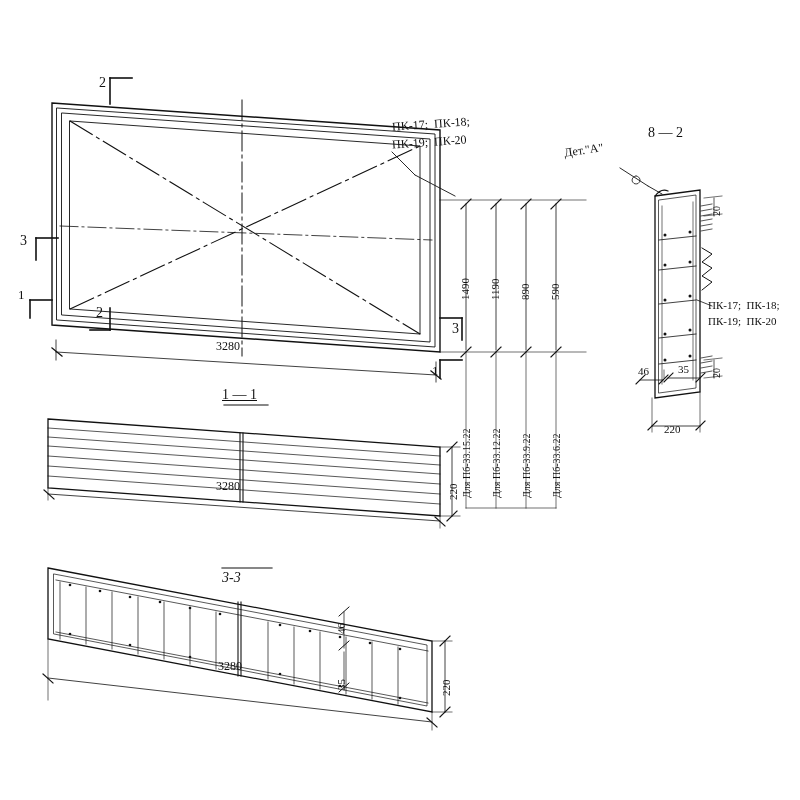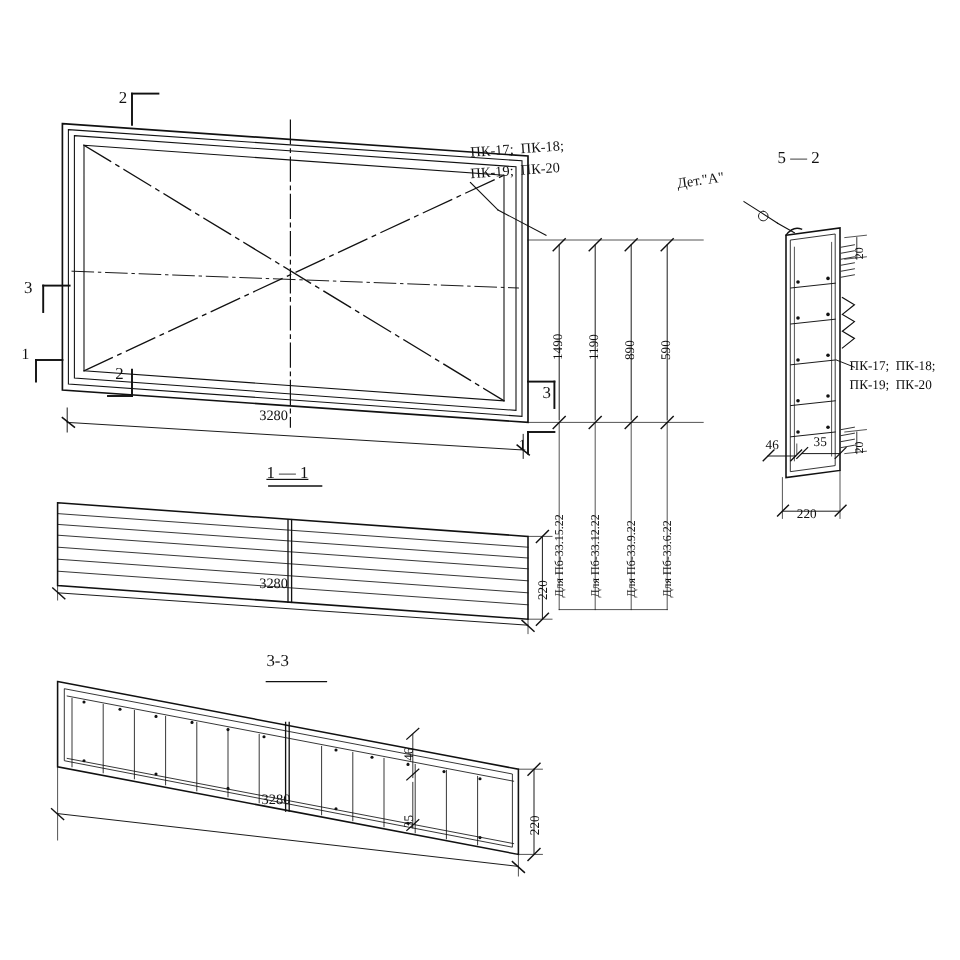--- a/index.html
+++ b/index.html
@@ -289,35 +289,35 @@
   <div class="lbl t11 rot90" style="left:460px; top:300px;">1490</div>
   <div class="lbl t11 rot90" style="left:490px; top:300px;">1190</div>
   <div class="lbl t11 rot90" style="left:520px; top:300px;">890</div>
   <div class="lbl t11 rot90" style="left:550px; top:300px;">590</div>
 
   <div class="lbl t10 rot90" style="left:462px; top:498px;">Для Пб-33.15.22</div>
   <div class="lbl t10 rot90" style="left:492px; top:498px;">Для Пб-33.12.22</div>
   <div class="lbl t10 rot90" style="left:522px; top:498px;">Для Пб-33.9.22</div>
   <div class="lbl t10 rot90" style="left:552px; top:498px;">Для Пб-33.6.22</div>
 
-  <div class="lbl t14" style="left:648px; top:126px;">5 — 2</div>
+  <div class="lbl t14" style="left:648px; top:126px;">8 — 2</div>
   <div class="lbl t12" style="left:564px; top:144px; transform:rotate(-8deg);">Дет."А"</div>
 
   <div class="lbl t11" style="left:708px; top:300px;">ПК-17;  ПК-18;</div>
   <div class="lbl t11" style="left:708px; top:316px;">ПК-19;  ПК-20</div>
 
   <div class="lbl t11" style="left:638px; top:366px;">46</div>
   <div class="lbl t11" style="left:678px; top:364px;">35</div>
   <div class="lbl t11" style="left:664px; top:424px;">220</div>
   <div class="lbl t10 rot90" style="left:712px; top:216px;">20</div>
   <div class="lbl t10 rot90" style="left:712px; top:378px;">20</div>
 
   <div class="lbl t14" style="left:222px; top:388px;text-decoration:underline;">1 — 1</div>
   <div class="lbl t12" style="left:216px; top:480px;">3280</div>
   <div class="lbl t11 rot90" style="left:448px; top:500px;">220</div>
 
-  <div class="lbl t14" style="left:222px; top:545px;">3-3</div>
+  <div class="lbl t14" style="left:222px; top:571px;font-style:italic;">3-3</div>
   <div class="lbl t12" style="left:218px; top:660px;">3280</div>
   <div class="lbl t11 rot90" style="left:441px; top:696px;">220</div>
   <div class="lbl t11 rot90" style="left:336px; top:634px;">46</div>
   <div class="lbl t11 rot90" style="left:336px; top:690px;">35</div>
 
 </div>
 
 </body></html>

